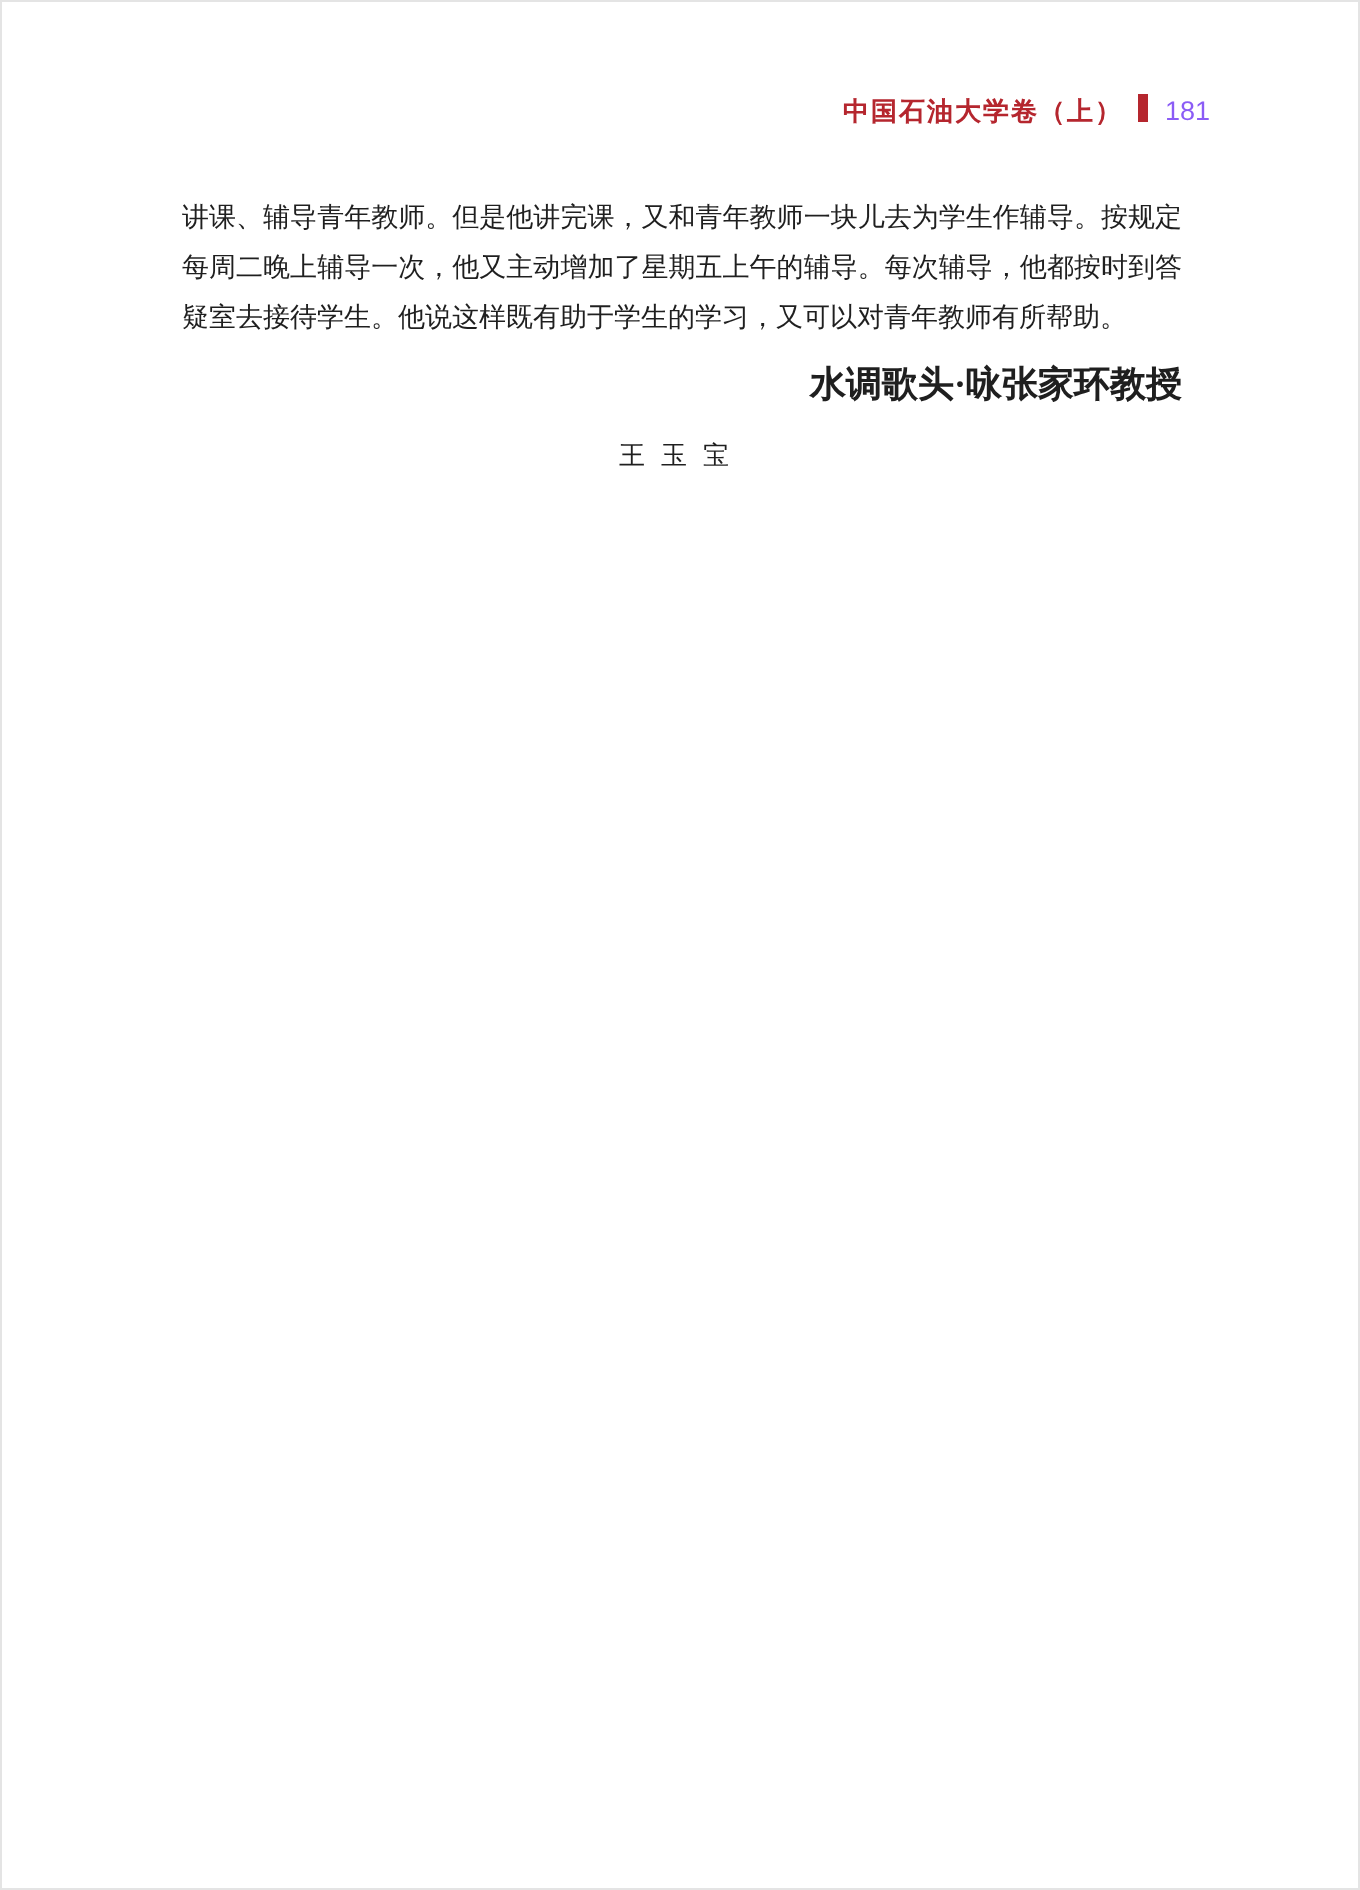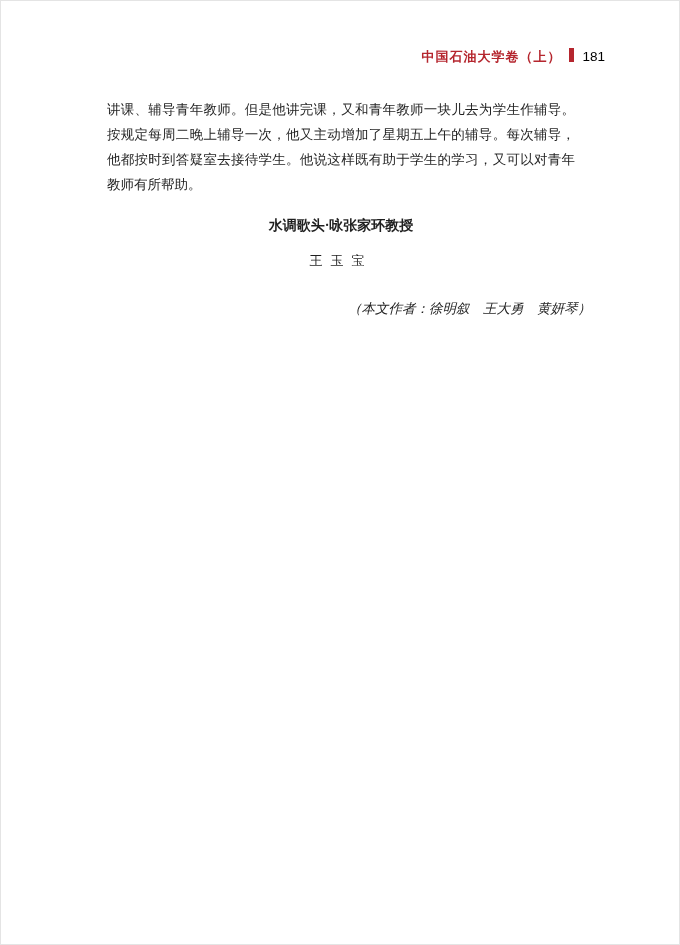--- a/index.html
+++ b/index.html
@@ -34,40 +34,40 @@
     display: inline-block;
     width: 5px;
     height: 14px;
     background: #b5262e;
     margin: 0 8px 0 8px;
     vertical-align: -2px;
   }
   .header-page {
     font-family: "Liberation Sans", sans-serif;
     font-size: 13.5px;
-    color: #000000;
+    color: #8b5cf6;
     vertical-align: middle;
   }
   .content {
     margin: 32px 90px 0 90px;
     width: 500px;
     font-size: 13.5px;
     line-height: 25px;
     text-align: justify;
   }
   .para {
-    margin: 16px;
+    margin: 0;
     text-indent: 2em;
   }
   .para.no-indent { text-indent: 0; }
   .poem-title {
     margin: 9px 0 0 0;
-    text-align: center;
+    text-align: right;
     text-indent: 0;
-    font-size: 14px;
+    font-size: 18px;
     font-weight: bold;
     line-height: 25px;
   }
   .poem-author {
     margin: 10px 0 10px 0;
     text-align: center;
     font-size: 13px;
     letter-spacing: 8px;
     line-height: 25px;
   }
@@ -97,17 +97,16 @@
 
 
 
 
     <h3 class="poem-title">水调歌头·咏张家环教授</h3>
 
     <div class="poem-author">王玉宝</div>
 
 
 
-    <div class="attribution">（本文作者：徐明叙　王大勇　黄妍琴）</div>
 
   </div>
 
 </div>
 
 </body></html>

